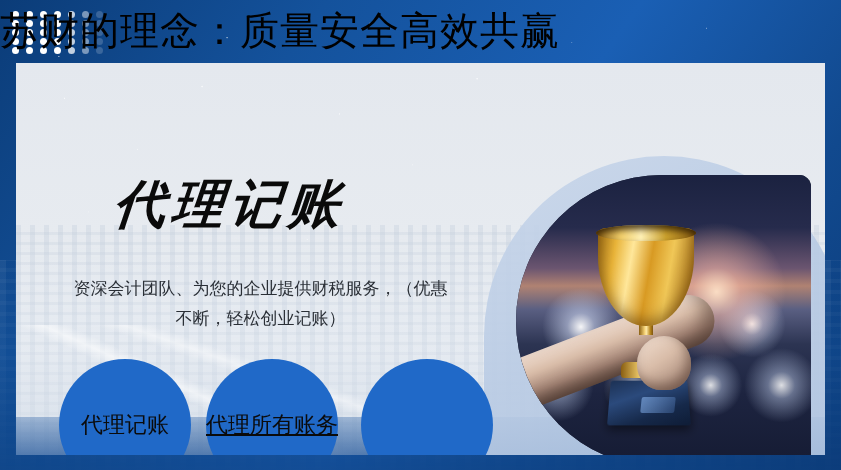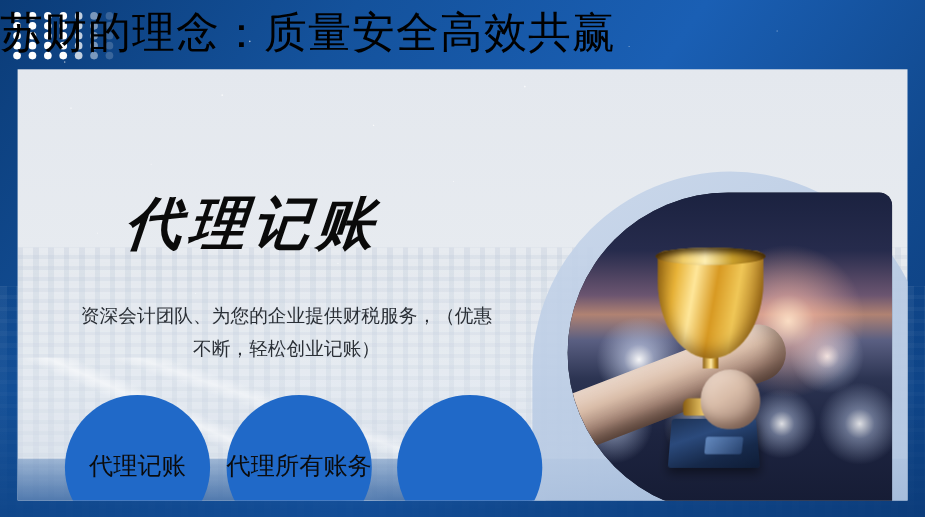--- a/index.html
+++ b/index.html
@@ -201,21 +201,21 @@
     top: 347px;
     height: 30px;
     line-height: 30px;
     color: #0b0b0b;
     font-size: 22px;
     white-space: nowrap;
     text-align: center;
     font-family: "DejaVu Sans", "Liberation Sans", sans-serif;
   }
   .circle-label--1 { left: 43px;  width: 132px; }
-  .circle-label--2 { left: 184px; width: 144px; }
+  .circle-label--2 { left: 184px; width: 144px; text-decoration: underline; }
   .circle-label--3 { left: 336px; width: 150px; }
 
   
   .arc-backdrop {
     position: absolute;
     left: 468px;
     top: 93px;
     width: 360px;
     height: 330px;
     border-radius: 180px 180px 0 0;

